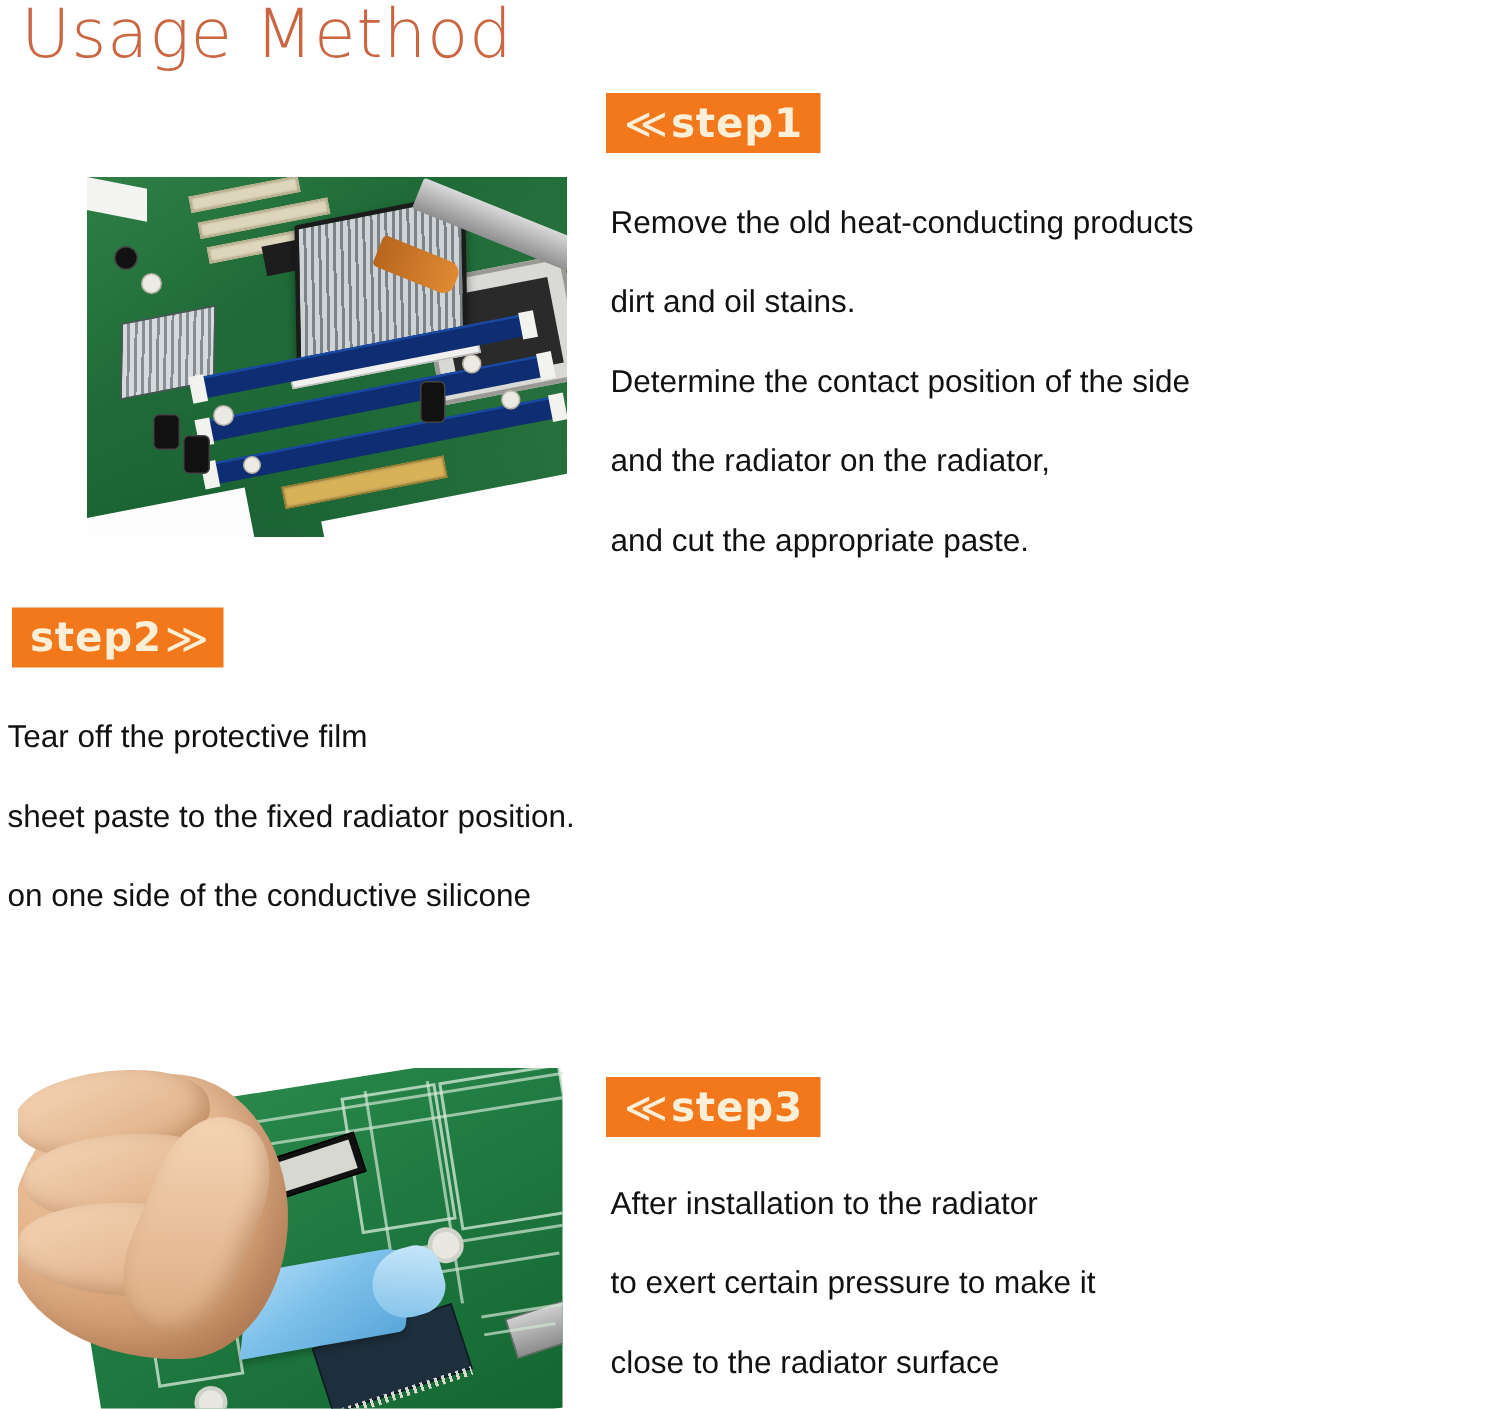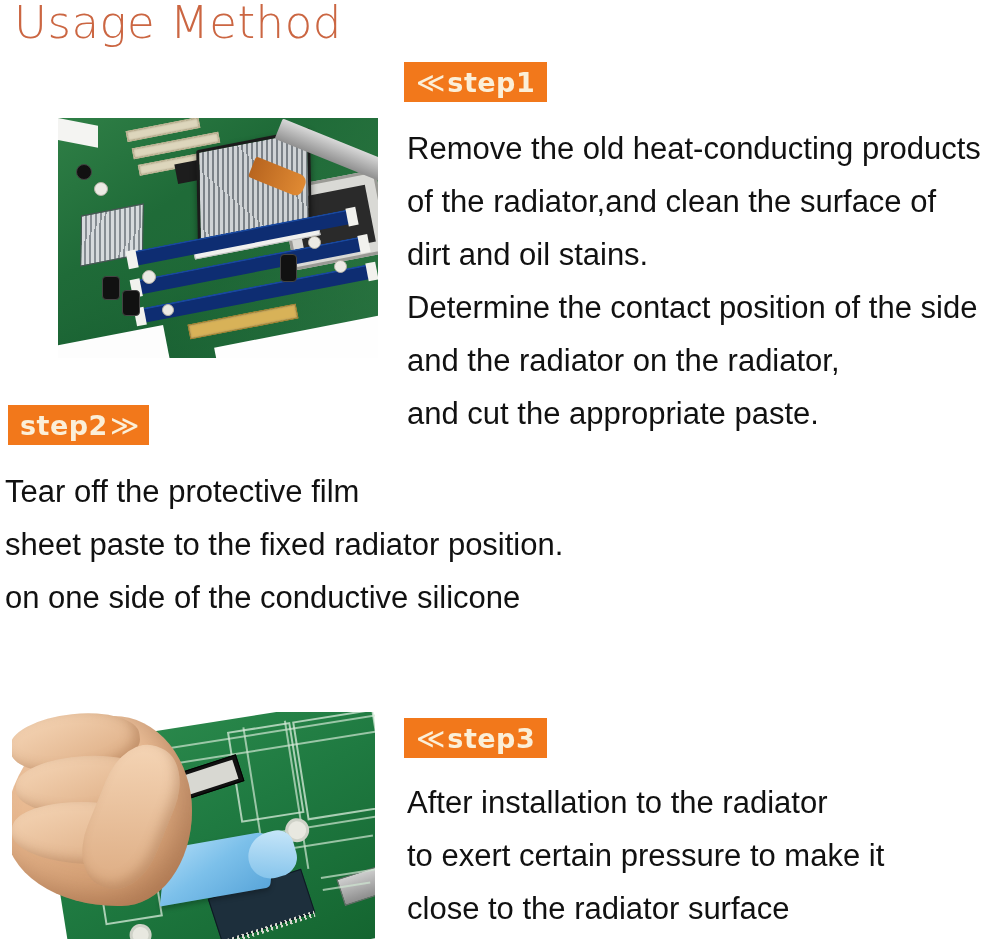--- a/index.html
+++ b/index.html
@@ -33,21 +33,21 @@
   .badge .chev.pre{margin-right:4px;}
   .badge .chev.post{margin-left:2px;}
   #badge-step1{left:404px;top:62px;}
   #badge-step2{left:8px;top:405px;}
   #badge-step3{left:404px;top:718px;}
 
   
   .para{
     position:absolute;
     color:#111111;
-    font-size:31px;
+    font-size:21px;
     font-family:"Liberation Sans","DejaVu Sans",sans-serif;
     line-height:53px;
     white-space:nowrap;
   }
   #text-step1{left:407px;top:122px;}
   #text-step2{left:5px;top:465px;}
   #text-step3{left:407px;top:776px;}
   .para .line{display:block;}
 
   
@@ -244,21 +244,20 @@
       <div class="cap w" style="left:276px;top:142px;width:11px;height:11px;"></div>
       <div class="brush-bristle"></div>
       <div class="brush-handle"></div>
       <div class="mb-white-bl"></div>
       <div class="mb-white-br"></div>
     </div>
   </div>
 
   <div class="para" id="text-step1">
     <span class="line">Remove the old heat-conducting products</span>
-    <span class="line">of the radiator,and clean the surface of</span>
     <span class="line">dirt and oil stains.</span>
     <span class="line">Determine the contact position of the side</span>
     <span class="line">and the radiator on the radiator,</span>
     <span class="line">and cut the appropriate paste.</span>
   </div>
 
   <div class="badge" id="badge-step2">
     <span>step2</span>
       <span class="chev post">≫</span>
   </div>

